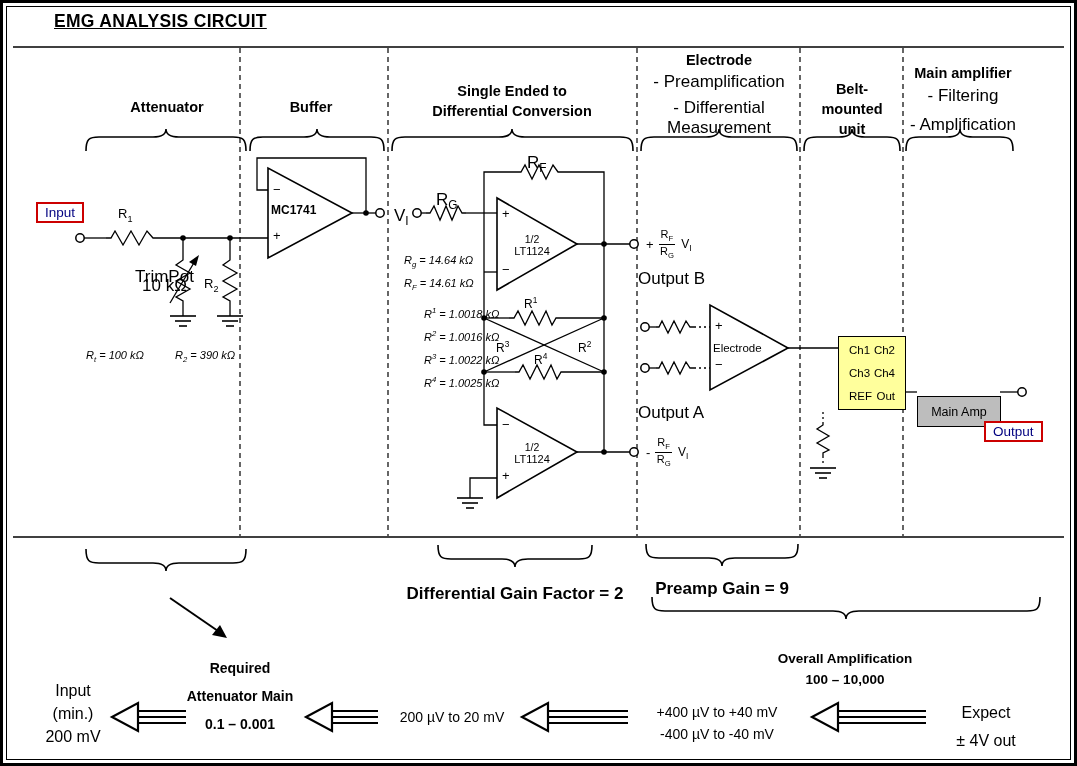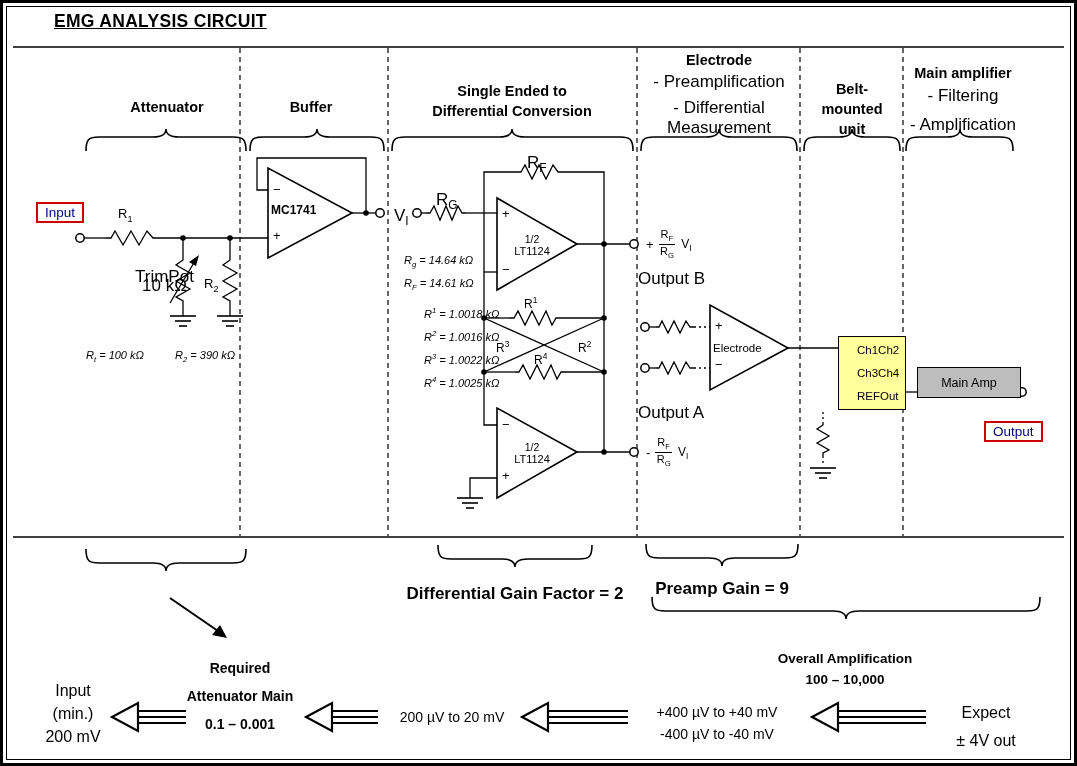--- a/index.html
+++ b/index.html
@@ -17,23 +17,23 @@
   .fs11{font-size:11px}.fs12{font-size:12px}.fs125{font-size:17px}.fs13{font-size:13px}
   .fs135{font-size:13.5px}.fs14{font-size:14px}.fs145{font-size:14.5px}.fs16{font-size:16px}
   #title{left:54px;top:11px;font-size:17.5px;font-weight:bold;text-decoration:underline;letter-spacing:.3px}
   .iobox{position:absolute;border:2px solid #c00;background:#fff;color:#000080;font-size:13.5px;padding:1px 7px;white-space:nowrap}
   .gain{position:absolute;display:flex;align-items:center;gap:5px;font-size:11px}
   .gain .frac{display:inline-flex;flex-direction:column;align-items:center}
   .gain .num{border-bottom:1.2px solid #000;padding:0 2px 1px;line-height:1.05}
   .gain .den{padding-top:1px;line-height:1.05}
   .gain .sign{font-size:13px}
   .gain .mult{font-size:12px;margin-left:1px}
-  #beltbox{position:absolute;left:838px;top:336px;width:68px;height:74px;background:#ffff9c;border:1.5px solid #000;font-size:11.5px;display:flex;flex-direction:column;justify-content:space-around;padding:2px 12px}
+  #beltbox{position:absolute;left:838px;top:336px;width:68px;height:74px;background:#ffff9c;border:1.5px solid #000;font-size:11.5px;display:flex;flex-direction:column;justify-content:space-around;padding:2px 4px}
   .beltrow{display:flex;justify-content:space-between;padding:0 6px}
-  #mainampbox{position:absolute;left:917px;top:367px;width:104px;height:31px;background:#bdbdbd;border:1.5px solid #000;display:flex;align-items:center;justify-content:center;font-size:12.5px}
+  #mainampbox{position:absolute;left:917px;top:396px;width:84px;height:31px;background:#bdbdbd;border:1.5px solid #000;display:flex;align-items:center;justify-content:center;font-size:12.5px}
   .sign-lbl{position:absolute;font-size:13px;line-height:1}
 </style>
 </head>
 <body>
 
 <svg width="1077" height="766" viewBox="0 0 1077 766">
  <g stroke="#000" fill="none">
   <g stroke-width="1.5">
     <line x1="13" y1="47" x2="1064" y2="47"></line>
     <line x1="13" y1="537" x2="1064" y2="537"></line>

